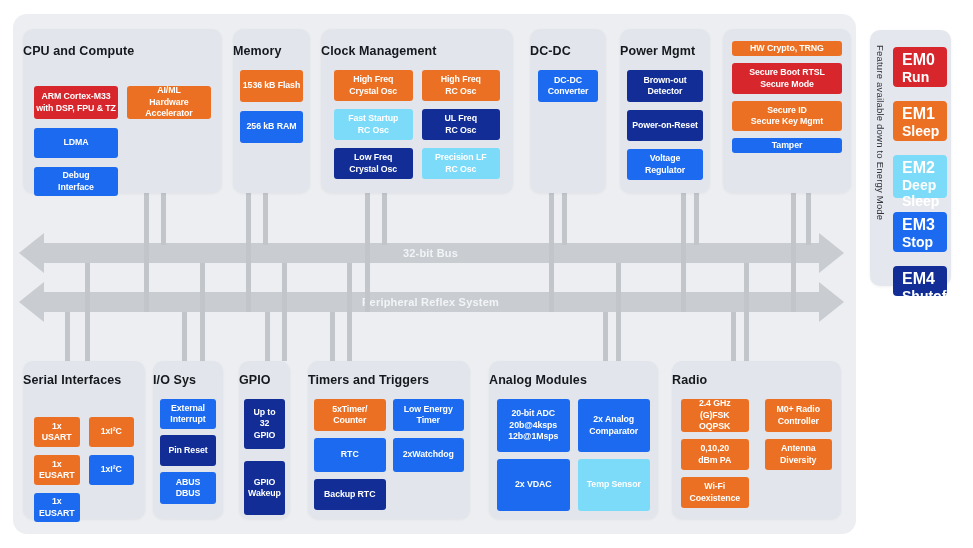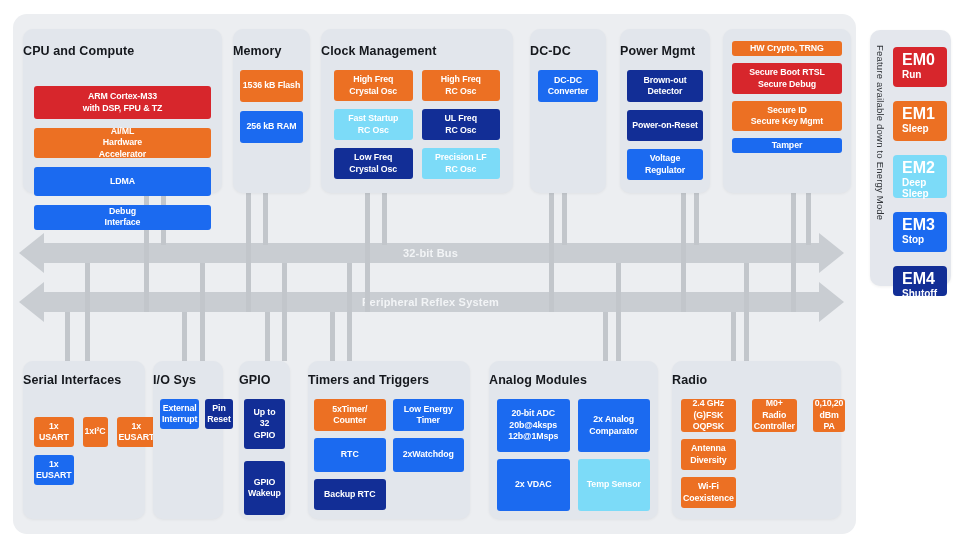--- a/index.html
+++ b/index.html
@@ -28,55 +28,55 @@
   
   .sec-serial,.sec-iosys,.sec-gpio,.sec-timers,.sec-analog,.sec-radio{top:347px;height:158px}
   .sec-serial .card-title,.sec-iosys .card-title,.sec-gpio .card-title,.sec-timers .card-title,.sec-analog .card-title,.sec-radio .card-title{padding-top:12px}
   .sec-serial{left:10px;width:122px}
   .sec-iosys{left:140px;width:70px}
   .sec-gpio{left:226px;width:51px}
   .sec-timers{left:295px;width:162px}
   .sec-analog{left:476px;width:169px}
   .sec-radio{left:659px;width:169px}
 
-  .sec-cpu .blocks{grid-template-columns:1fr;grid-template-rows:33px 30px 29px;gap:9px;padding:16px 11px}
+  .sec-cpu .blocks{grid-template-columns:1fr 1fr;grid-template-rows:33px 30px 29px;gap:9px;padding:16px 11px}
   .sec-cpu .block:nth-child(3),.sec-cpu .block:nth-child(4){grid-column:1}
   .sec-memory .blocks{grid-template-columns:1fr;grid-template-rows:32px 32px;gap:9px;padding:0 7px}
   .sec-clock .blocks{grid-template-columns:1fr 1fr;grid-template-rows:31px 31px 31px;gap:8px 9px;padding:0 13px}
   .sec-dcdc .blocks{grid-template-columns:1fr;grid-template-rows:32px;padding:0 8px}
   .sec-power .blocks{grid-template-columns:1fr;grid-template-rows:32px 31px 31px;gap:8px;padding:0 7px}
   .sec-security .blocks{grid-template-columns:1fr;grid-template-rows:15px 31px 30px 15px;gap:7px;padding:0 9px}
-  .sec-serial .blocks{grid-template-columns:1fr 1fr 1fr 1fr;grid-template-rows:30px 30px 29px;gap:8px 9px;padding:18px 11px}
+  .sec-serial .blocks{grid-template-columns:1fr 1fr;grid-template-rows:30px 30px 29px;gap:8px 9px;padding:18px 11px}
   .sec-serial .block:nth-child(5){grid-column:1}
-  .sec-iosys .blocks{grid-template-columns:1fr 1fr 1fr;grid-template-rows:30px 31px 32px;gap:6px;padding:0 7px}
+  .sec-iosys .blocks{grid-template-columns:1fr;grid-template-rows:30px 31px 32px;gap:6px;padding:0 7px}
   .sec-gpio .blocks{grid-template-columns:1fr;grid-template-rows:50px 54px;gap:12px;padding:0 5px}
   .sec-timers .blocks{grid-template-columns:1fr 1fr;grid-template-rows:32px 34px 31px;gap:7px;padding:0 6px}
   .sec-timers .block:nth-child(5){grid-column:1}
   .sec-analog .blocks{grid-template-columns:1fr 1fr;grid-template-rows:53px 52px;gap:7px 8px;padding:0 8px}
-  .sec-radio .blocks{grid-template-columns:1fr 1fr 1fr;grid-template-rows:33px 31px 31px;gap:7px 16px;padding:0 9px}
+  .sec-radio .blocks{grid-template-columns:1fr 1fr;grid-template-rows:33px 31px 31px;gap:7px 16px;padding:0 9px}
   .sec-radio .block:nth-child(5){grid-column:1}
 
   
   .bus{position:absolute;left:0;right:0;height:20px;z-index:1}
   .bus1{top:229px}.bus2{top:278px}
   .bus-band{position:absolute;left:29px;right:37px;top:0;bottom:0;background:var(--bus);display:flex;align-items:center;justify-content:center}
   .bus-band span{font-size:11px;font-weight:700;color:#f2f4f6;letter-spacing:0.2px}
   .bus-head{position:absolute;width:0;height:0;border-top:20px solid transparent;border-bottom:20px solid transparent;top:-10px}
   .bus-head.left{left:6px;border-right:25px solid var(--bus)}
   .bus-head.right{right:12px;border-left:25px solid var(--bus)}
 
   .conn{position:absolute;width:5px;background:var(--conn);z-index:2}
 
   
   .em-panel{position:absolute;left:870px;top:30px;width:81px;height:256px;background:#e4e7ed;border-radius:10px;box-shadow:0 1px 3px rgba(0,0,0,0.06)}
   .em-caption{position:absolute;left:5px;top:15px;writing-mode:vertical-rl;font-size:9.5px;font-weight:500;color:#2f3338;letter-spacing:0.2px}
   .em-blocks{position:absolute;left:23px;top:17px;width:54px;display:flex;flex-direction:column;gap:14px}
   .em-block{border-radius:4px;color:#fff;padding:4px 0 4px 9px}
   .em-block .em-name{font-size:16px;font-weight:600;line-height:1.1}
-  .em-block .em-sub{font-size:10px;font-weight:600;line-height:1.15;white-space:pre-line}
+  .em-block .em-sub{font-size:14px;font-weight:600;line-height:1.15;white-space:pre-line}
   .em-red{background:var(--red);height:40px}
   .em-orange{background:var(--orange);height:40px}
   .em-cyan{background:var(--cyan);height:43px}
   .em-blue{background:var(--blue);height:40px}
   .em-navy{background:var(--navy);height:30px}
 </style>
 </head>
 <body>
 
 <div class="container">
@@ -146,21 +146,21 @@
         <div class="block c-navy">Brown-out
 Detector</div>
         <div class="block c-navy">Power-on-Reset</div>
         <div class="block c-blue">Voltage Regulator</div>
       </div>
   </div>
   <div class="card sec-security">
     <div class="blocks">
         <div class="block c-orange">HW Crypto, TRNG</div>
         <div class="block c-red">Secure Boot RTSL
-Secure Debug</div>
+Secure Mode</div>
         <div class="block c-orange">Secure ID
 Secure Key Mgmt</div>
         <div class="block c-blue">Tamper</div>
       </div>
   </div>
 
   <div class="card sec-serial">
     <div class="card-title">Serial Interfaces</div>
     <div class="blocks">
         <div class="block c-orange">1x

